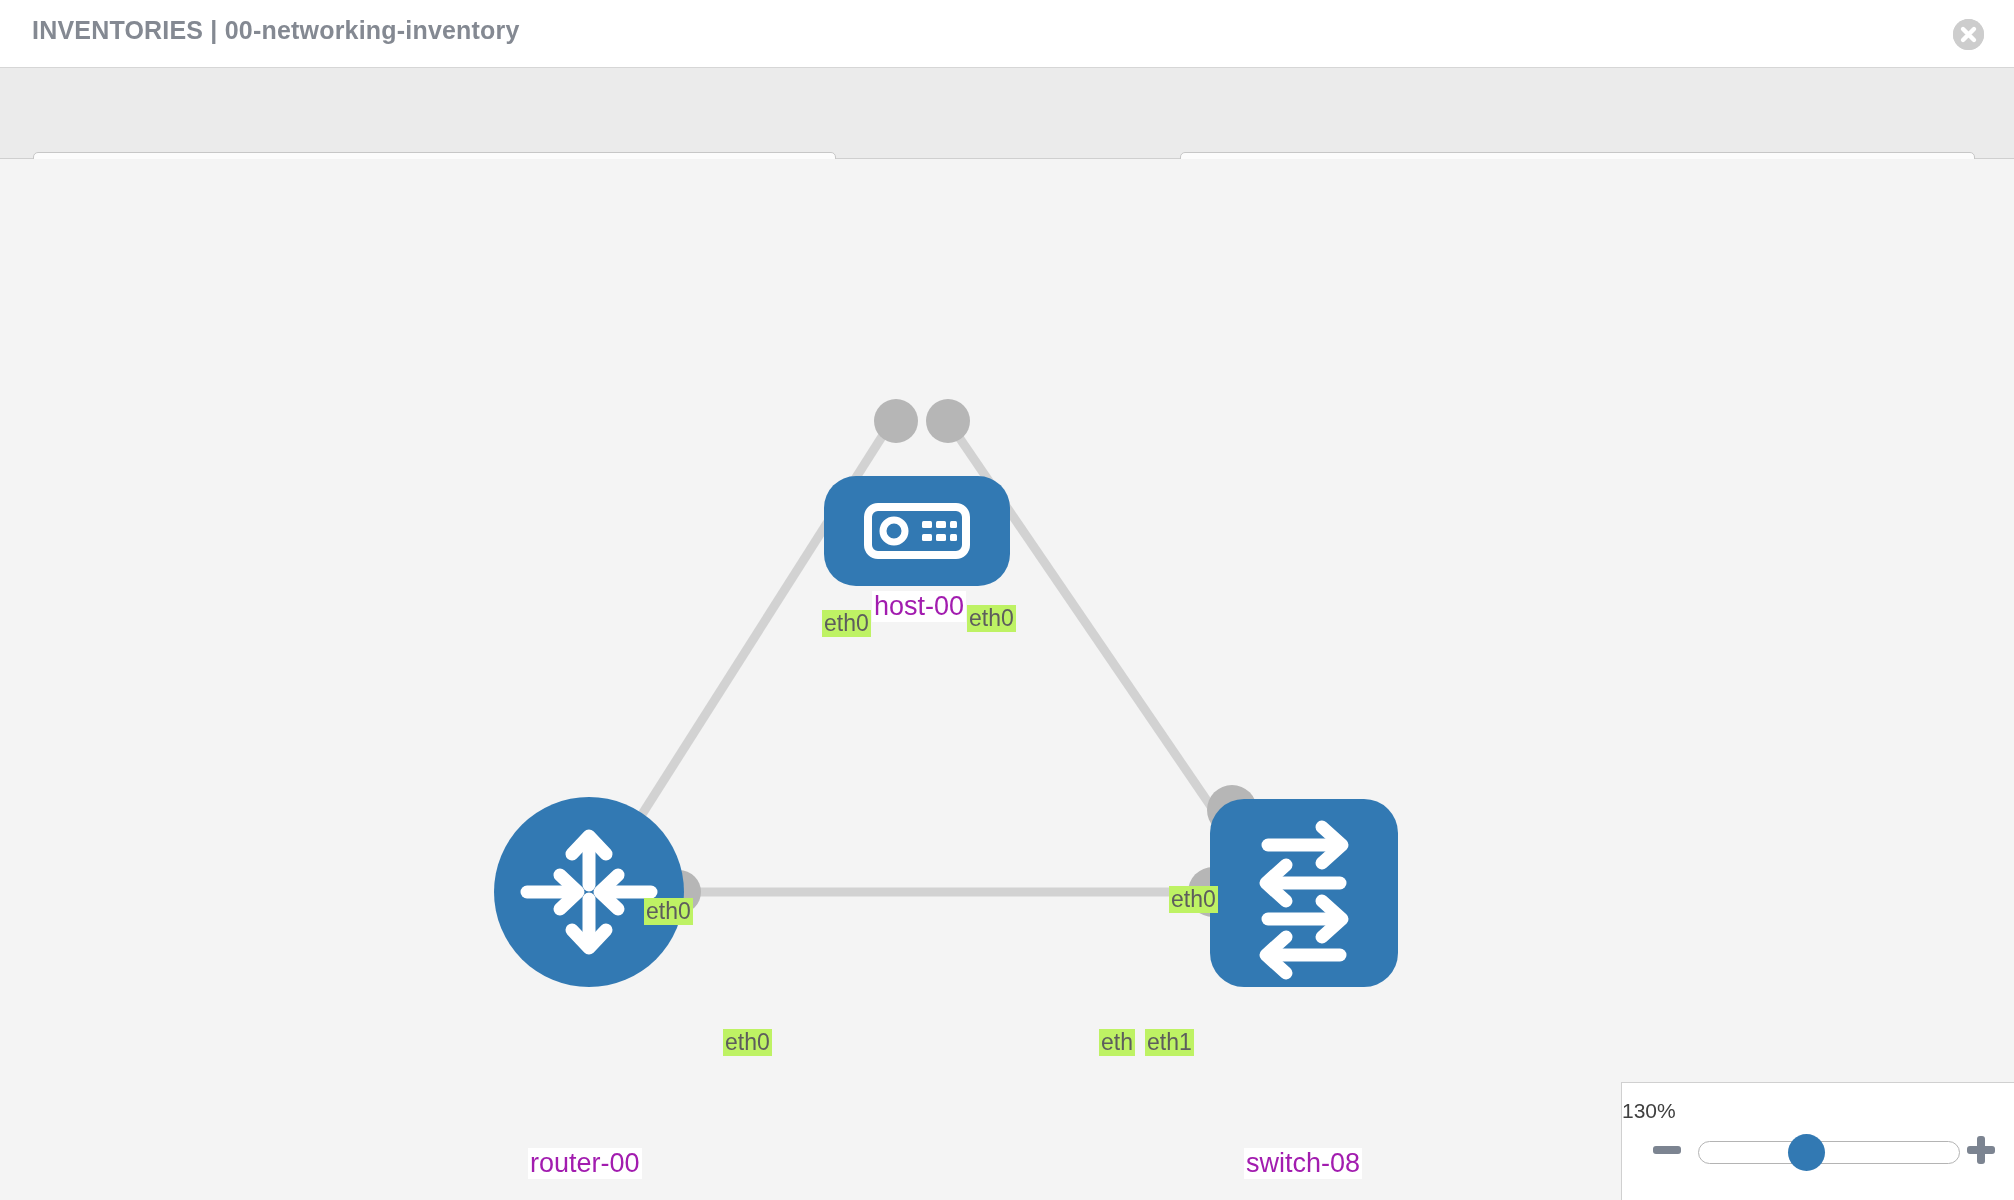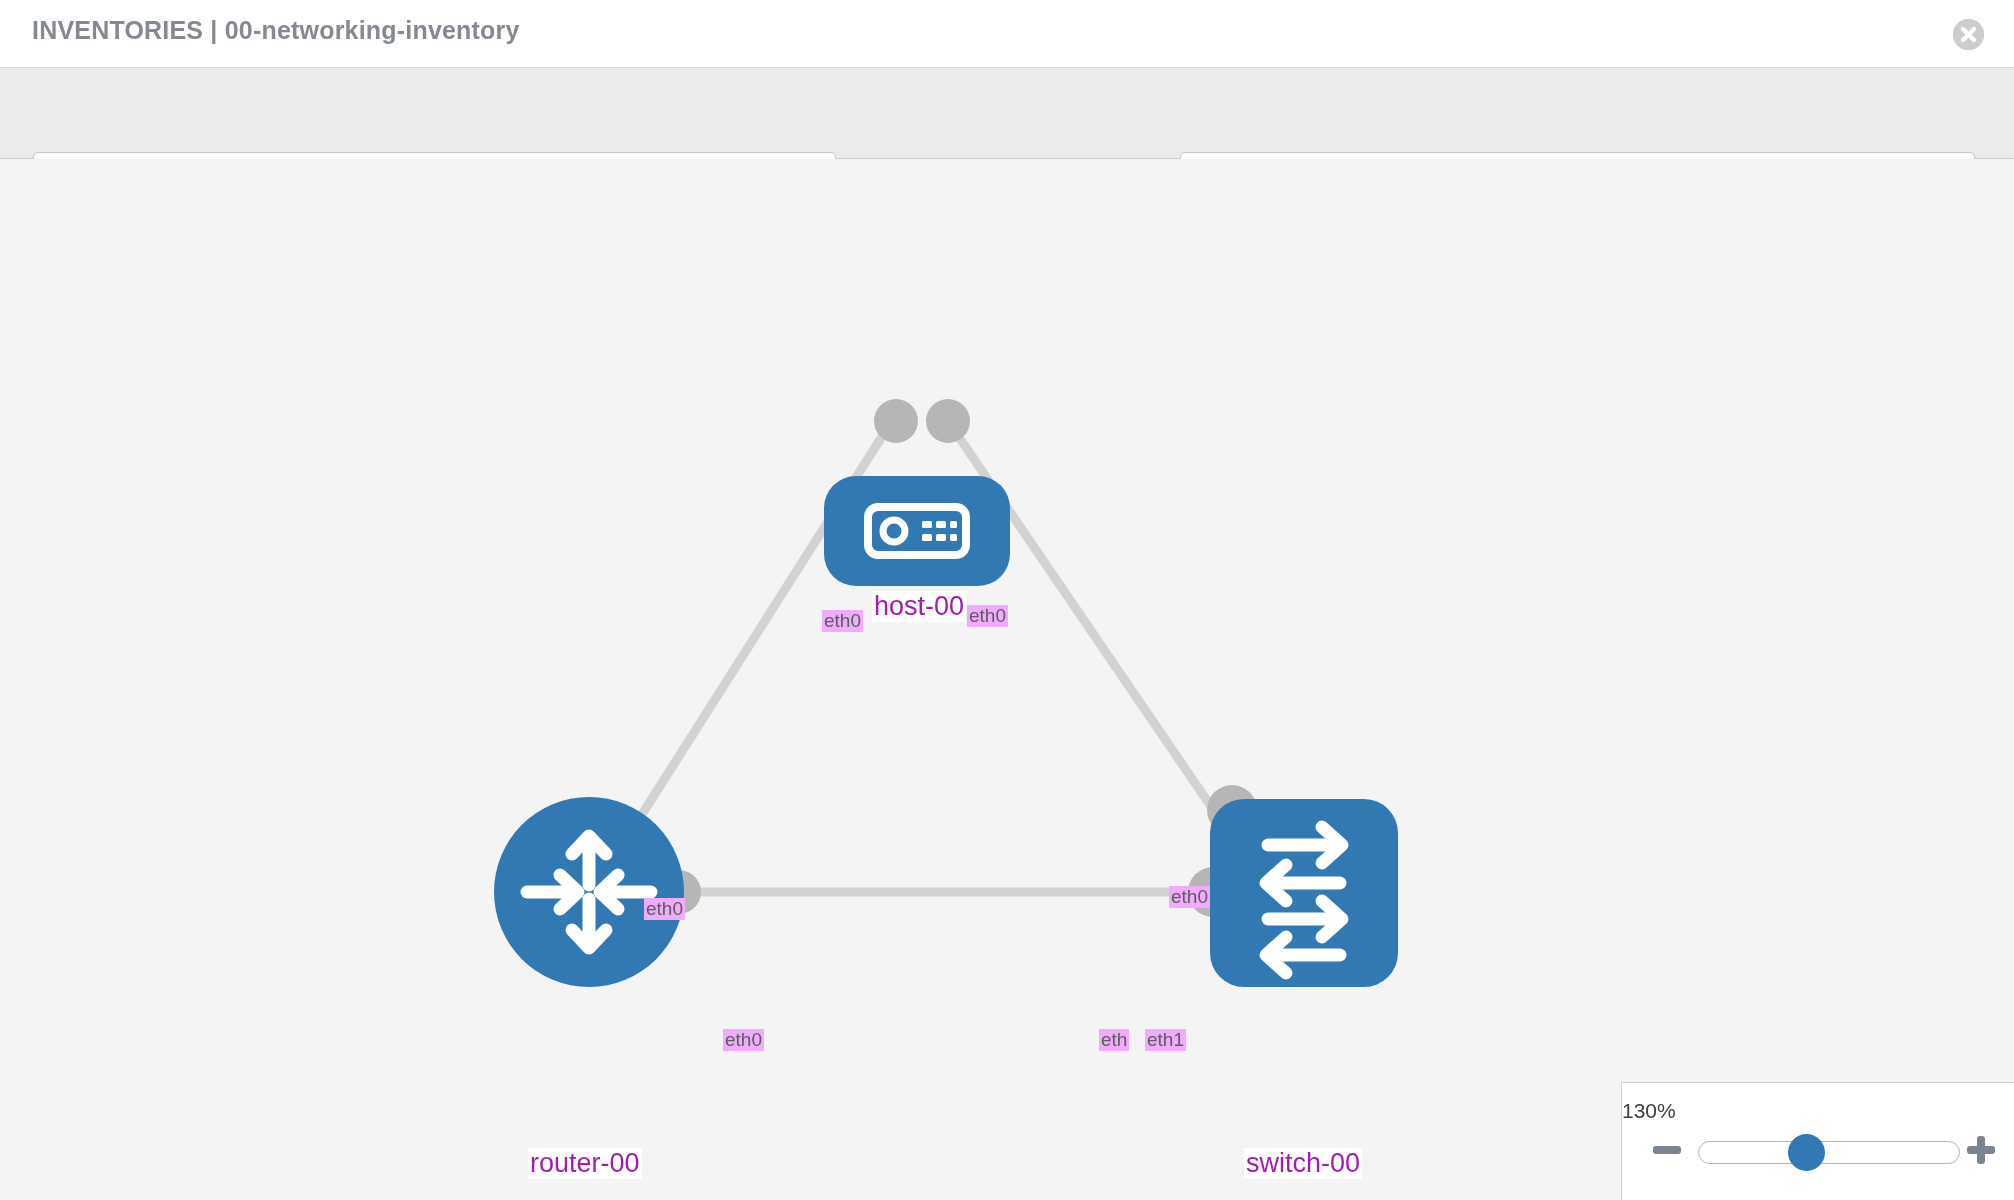--- a/index.html
+++ b/index.html
@@ -122,23 +122,23 @@
     position: absolute;
     font-size: 27px;
     color: #a21caf;
     background: #ffffff;
     white-space: nowrap;
     padding: 0 2px;
     cursor: pointer;
   }
   .iface-label {
     position: absolute;
-    font-size: 19px;
+    font-size: 23px;
     color: #5d5d5d;
-    background: #f0abfc;
+    background: #bef264;
     white-space: nowrap;
     padding: 0 2px;
     cursor: pointer;
   }
 
   
   .zoom-widget {
     position: absolute;
     left: 1621px; top: 1082px;
     width: 393px; height: 118px;
@@ -290,21 +290,21 @@
           <path d="M1322 742 L1342 760 L1322 778"></path>
 
           <path d="M1340 796 L1268 796"></path>
           <path d="M1286 778 L1266 796 L1286 814"></path>
         </g>
       </g>
     </svg>
 
     <div class="node-name" style="left:872px; top:432px;">host-00</div>
     <div class="node-name" style="left:528px; top:989px;">router-00</div>
-    <div class="node-name" style="left:1244px; top:989px;">switch-00</div>
+    <div class="node-name" style="left:1244px; top:989px;">switch-08</div>
 
     <div class="iface-label" style="left:822px; top:451px;">eth0</div>
     <div class="iface-label" style="left:967px; top:446px;">eth0</div>
     <div class="iface-label" style="left:644px; top:739px;">eth0</div>
     <div class="iface-label" style="left:1169px; top:727px;">eth0</div>
     <div class="iface-label" style="left:723px; top:870px;">eth0</div>
     <div class="iface-label" style="left:1099px; top:870px;">eth</div>
     <div class="iface-label" style="left:1118px; top:870px;margin-left:27px;">eth1</div>
   </div>
 

